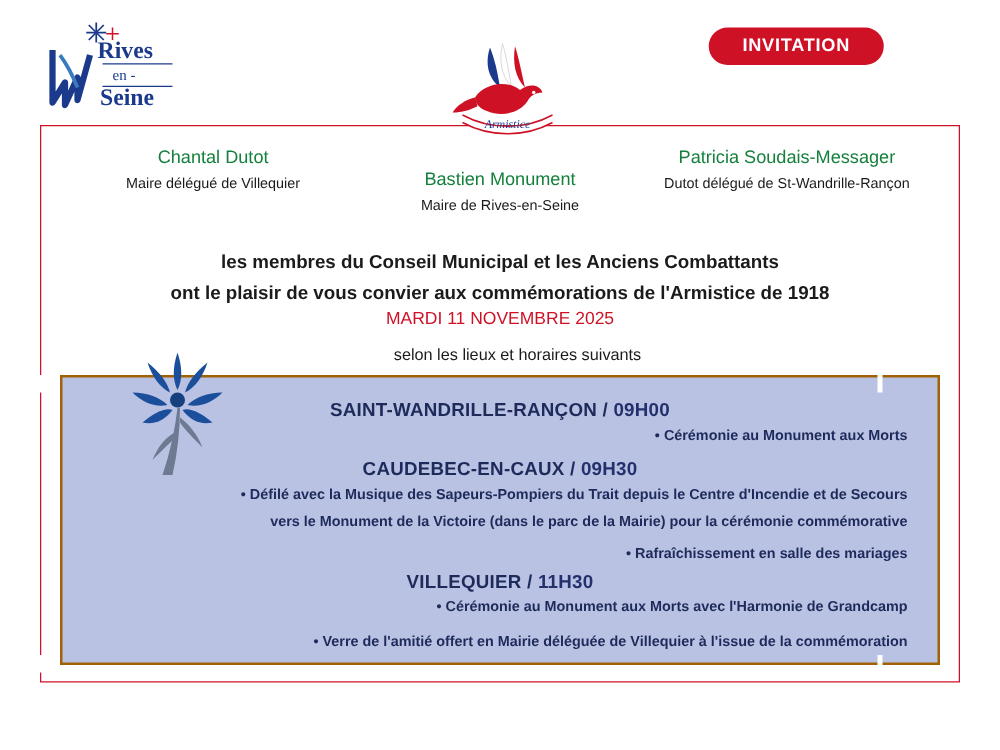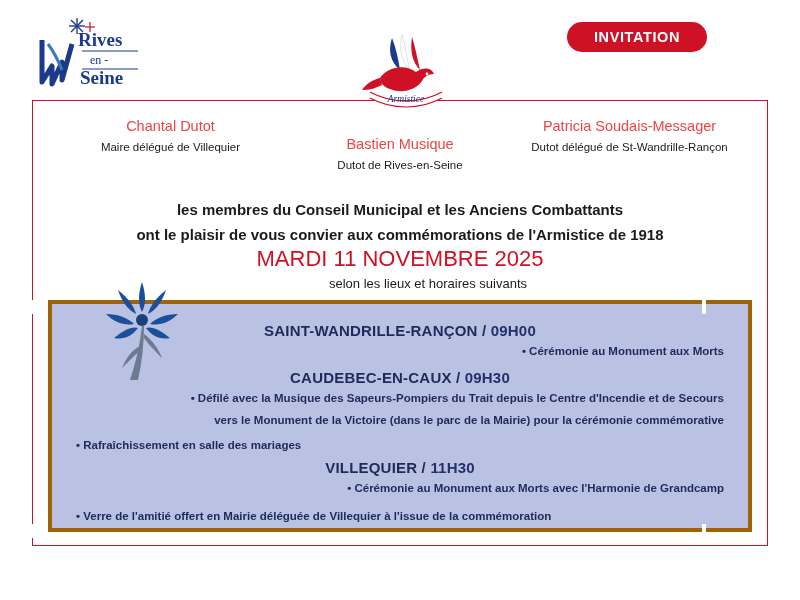--- a/index.html
+++ b/index.html
@@ -61,21 +61,21 @@
     width: 736px;
     display: flex;
     align-items: flex-start;
     justify-content: space-between;
     padding: 0 28px;
   }
   .name-block { text-align: center; width: 232px; }
   .name-block.center { width: 250px; }
   .name-main {
     font-size: 14.5px;
-    color: #ef4444;
+    color: #15803d;
     margin-bottom: 5px;
   }
   .name-sub {
     font-size: 11.5px;
     color: #1b1b1b;
     line-height: 1.55;
     text-align: center;
   }
   .names .center .name-main { margin-top: 18px; }
 
@@ -88,27 +88,27 @@
     font-size: 15px;
     line-height: 1.65;
     color: #1b1b1b;
     font-weight: bold;
   }
   .date-line {
     position: absolute;
     left: 32px; top: 246px;
     width: 736px;
     text-align: center;
-    font-size: 22px;
+    font-size: 14px;
     color: #cf1126;
     font-weight: normal;
   }
   .subdate-line {
     position: absolute;
-    left: 38px; top: 276px;
+    left: 24px; top: 276px;
     width: 736px;
     text-align: center;
     font-size: 13px;
     color: #1b1b1b;
     padding-left: 44px;
   }
 
   
   .cornflower {
     position: absolute;
@@ -116,21 +116,21 @@
     width: 92px; height: 110px;
     z-index: 3;
   }
 
   
   .schedule {
     position: absolute;
     left: 48px; top: 300px;
     width: 704px; height: 232px;
     background: #b9c2e3;
-    border: 4px solid #a16207;
+    border: 2px solid #a16207;
     z-index: 2;
     padding: 18px 24px 12px 24px;
     color: #1e2a5a;
   }
   .sched-head {
     text-align: center;
     font-size: 15px;
     font-weight: bold;
     color: #1e2a5a;
     letter-spacing: 0.2px;
@@ -140,27 +140,27 @@
     text-align: right;
     font-size: 11.5px;
     font-weight: bold;
     color: #1e2a5a;
     line-height: 1.5;
     margin-top: 4px;
   }
   .sched-group { margin-bottom: 9px; }
   .sched-group.g2 { margin-bottom: 6px; }
   .sched-extra {
-    text-align: left;
+    text-align: right;
     font-size: 11.5px;
     font-weight: bold;
     margin: 10px 0 8px 0;
   }
   .sched-final {
-    text-align: left;
+    text-align: right;
     font-size: 11.5px;
     font-weight: bold;
     margin-top: 13px;
   }
 
   
   .notch {
     position: absolute;
     background: #ffffff;
     z-index: 4;
@@ -227,22 +227,22 @@
       <text x="48" y="70" text-anchor="middle" font-family="Liberation Serif, serif" font-size="9.5" fill="#1b3a8c" font-style="italic">Armistice</text>
     </svg>
   </div>
 
   <div class="names">
     <div class="name-block">
       <div class="name-main">Chantal Dutot</div>
       <div class="name-sub">Maire délégué de Villequier</div>
     </div>
     <div class="name-block center">
-      <div class="name-main">Bastien Musique</div>
-      <div class="name-sub">Dutot de Rives-en-Seine</div>
+      <div class="name-main">Bastien Monument</div>
+      <div class="name-sub">Maire de Rives-en-Seine</div>
     </div>
     <div class="name-block">
       <div class="name-main">Patricia Soudais-Messager</div>
       <div class="name-sub">Dutot délégué de St-Wandrille-Rançon</div>
     </div>
   </div>
 
   <div class="intro">
     <div>les membres du Conseil Municipal et les Anciens Combattants</div>
     <div>ont le plaisir de vous convier aux commémorations de l'Armistice de 1918</div>

